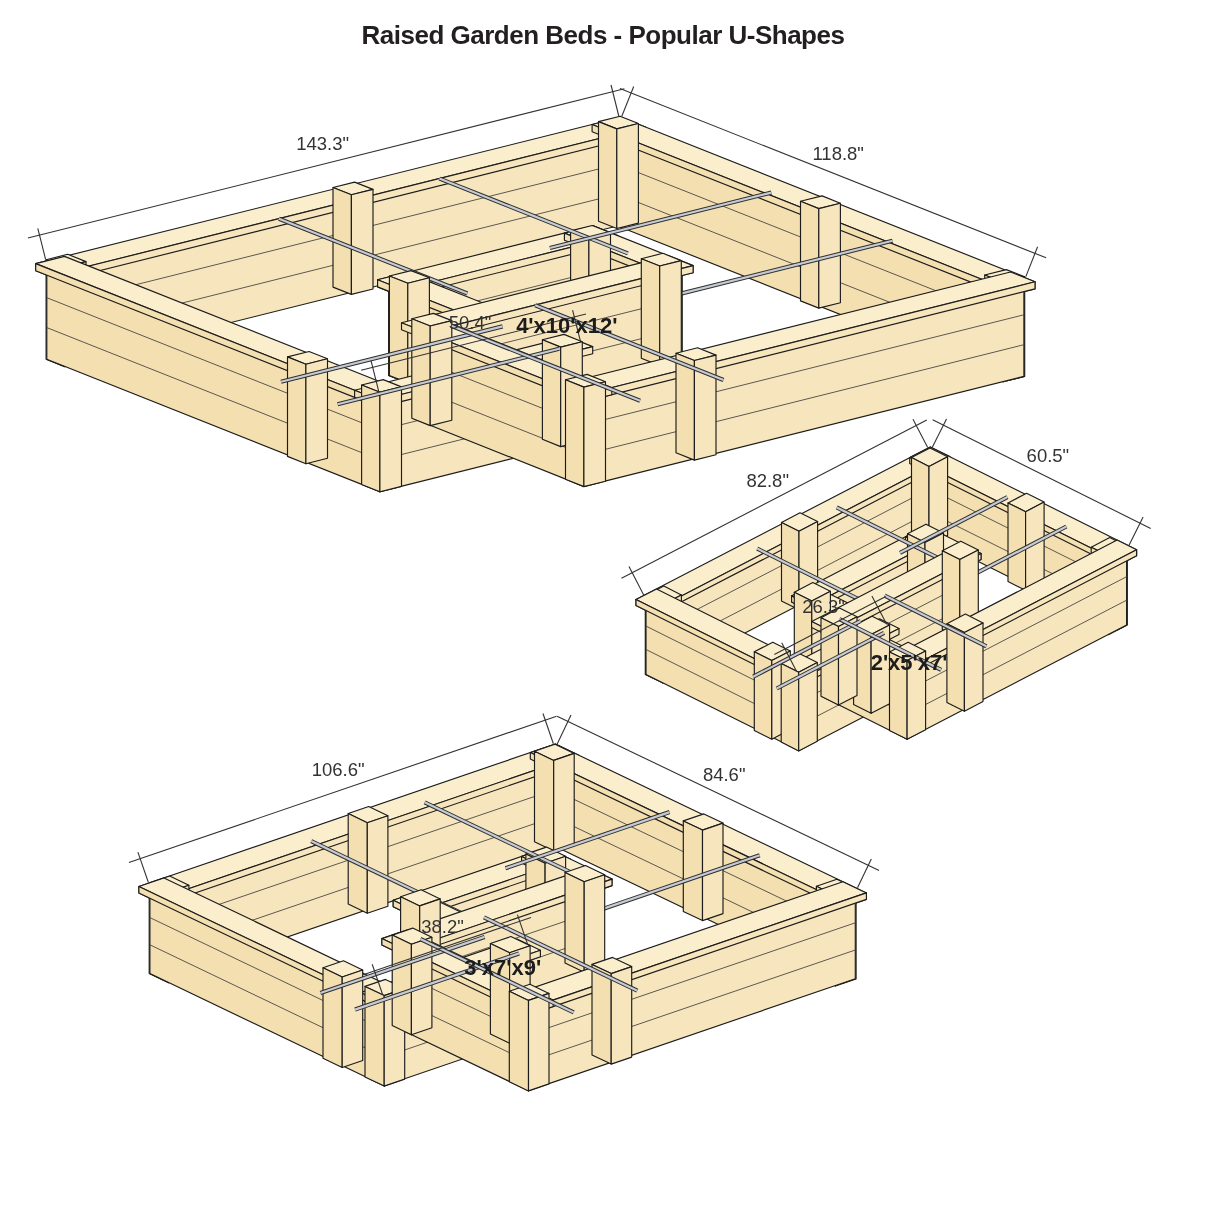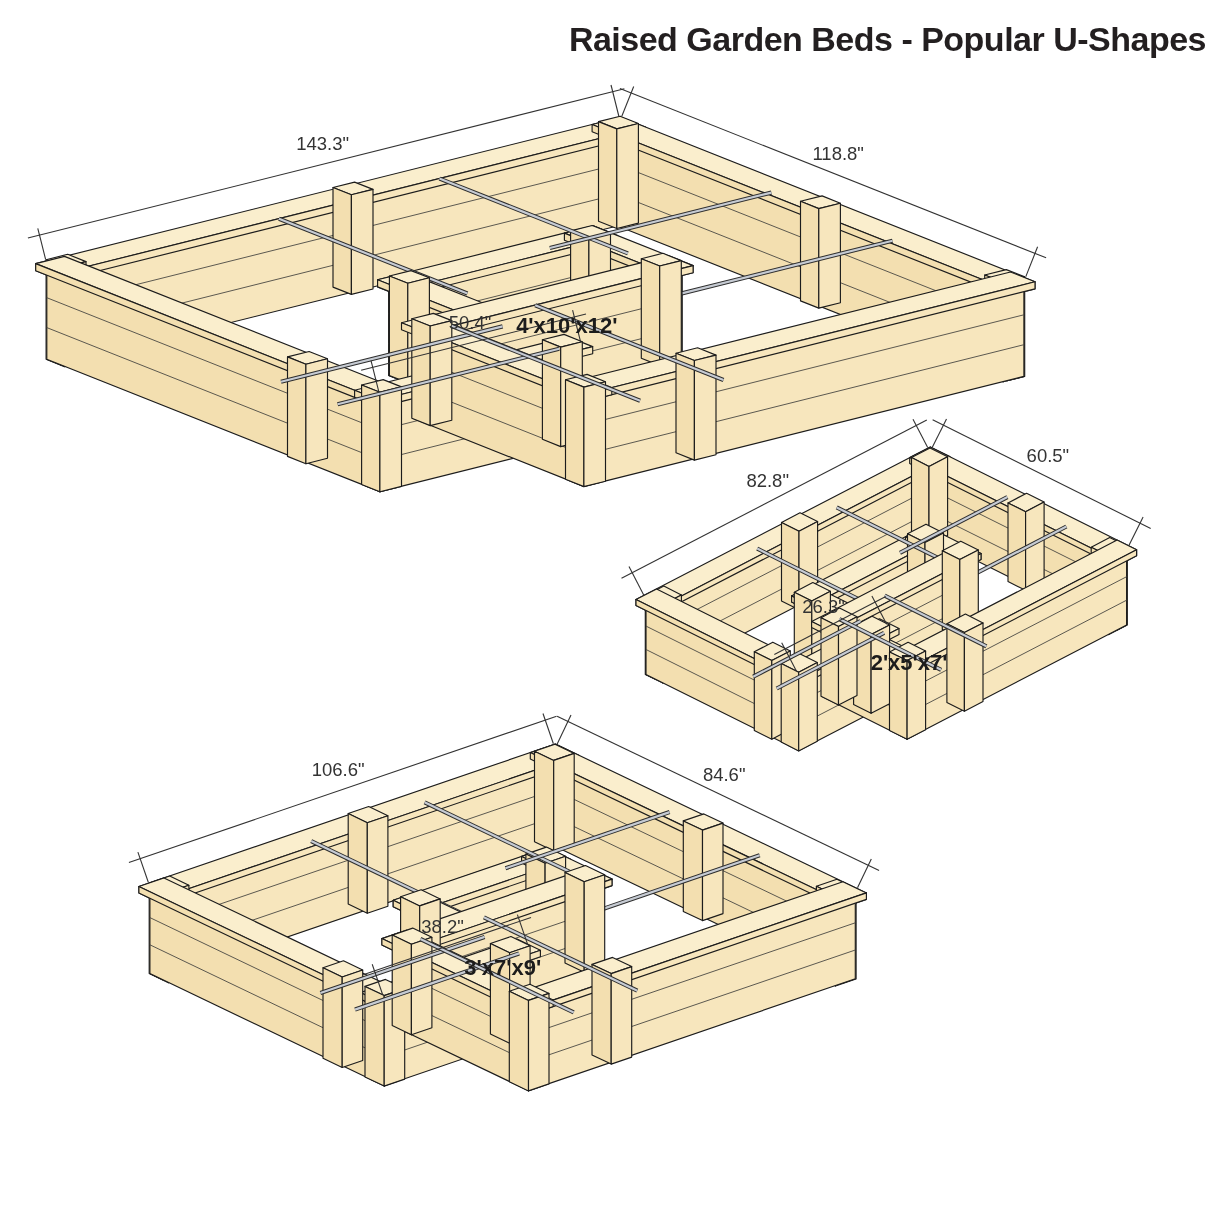--- a/index.html
+++ b/index.html
@@ -4,22 +4,22 @@
 <style>
   html,body{margin:0;padding:0;}
   body{
     width:1206px;height:1206px;
     background:#ffffff;
     font-family:"Liberation Sans",sans-serif;
     position:relative;overflow:hidden;
   }
   .page-title{
     position:absolute;top:20px;left:0;width:100%;
-    text-align:right;
-    font-size:34px;font-weight:bold;letter-spacing:-0.5px;
+    text-align:center;
+    font-size:26px;font-weight:bold;letter-spacing:-0.5px;
     color:#231f20;
   }
   svg{position:absolute;top:0;left:0;}
   text.dim{font-size:18.5px;fill:#333333;font-family:"Liberation Sans",sans-serif;}
   text.size{font-size:22px;font-weight:bold;fill:#1c1c1c;font-family:"Liberation Sans",sans-serif;}
 </style>
 </head>
 <body>
 
 <div class="page-title">Raised Garden Beds - Popular U-Shapes</div>

